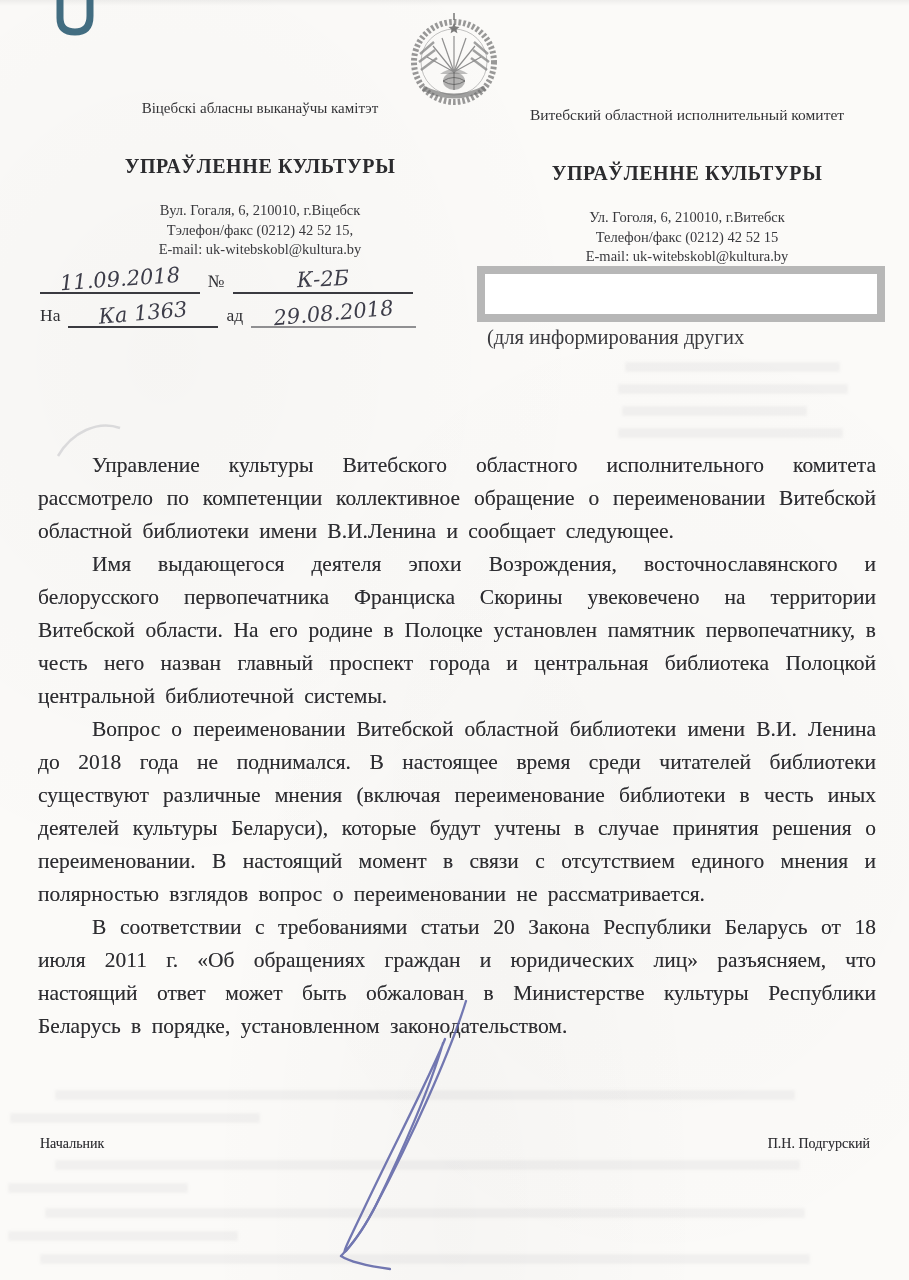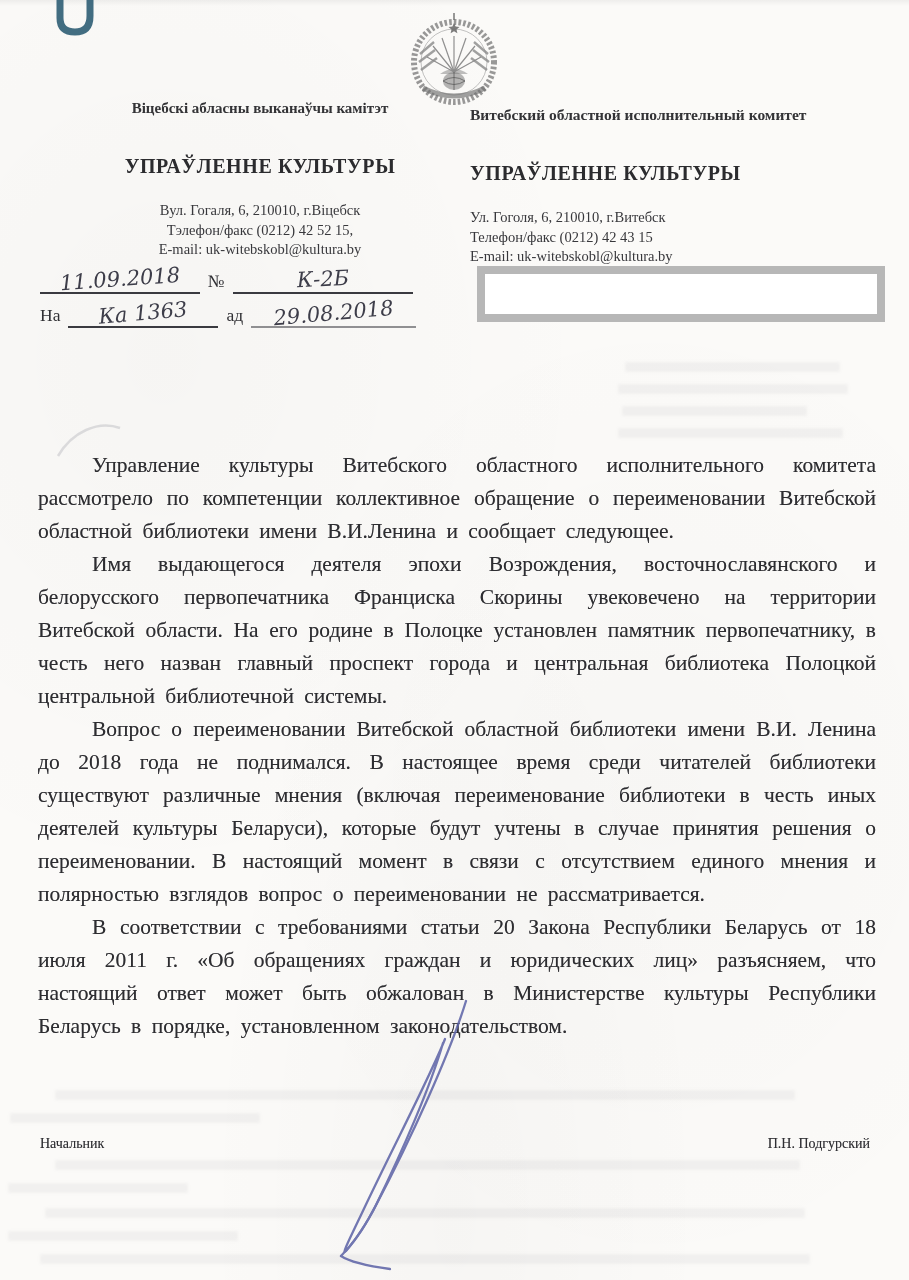--- a/index.html
+++ b/index.html
@@ -9,22 +9,22 @@
       radial-gradient(ellipse at 18% 28%, rgba(0,0,0,0.018), transparent 42%),
       radial-gradient(ellipse at 72% 62%, rgba(0,0,0,0.014), transparent 46%),
       radial-gradient(ellipse at 50% 95%, rgba(0,0,0,0.02), transparent 40%),
       #fbfaf8;
     font-family:"Liberation Serif", serif;color:#2e2e31;
   }
   .abs{position:absolute;}
   
   .emblem{left:404px;top:10px;width:100px;height:100px;}
   .hl{left:60px;top:100px;width:400px;text-align:center;}
-  .hr{left:470px;top:106px;width:410px;text-align:left;}
-  .committee{font-weight:bold;font-size:15px;color:#333336;}
+  .hr{left:482px;top:106px;width:410px;text-align:center;}
+  .committee{font-weight:normal;font-size:15px;color:#333336;}
   .hr .committee{font-size:15.5px;}
   .department{font-weight:bold;font-size:20px;letter-spacing:.6px;margin-top:38px;color:#2b2b2e;}
   .addr{margin-top:23px;font-size:14.5px;line-height:19.5px;color:#38383c;}
   .hr .addr{}
   
   .refblock{left:40px;top:262px;width:420px;font-size:17px;color:#333;}
   .refrow{display:flex;align-items:flex-end;}
   .hw-slot{border-bottom:2px solid #3a3a40;position:relative;height:30px;}
   .hw{font-family:"DejaVu Serif", serif;font-style:italic;font-size:21px;color:#3d3d49;
       position:absolute;bottom:1px;width:100%;text-align:center;white-space:nowrap;}
@@ -102,21 +102,21 @@
       <div>Тэлефон/факс (0212) 42 52 15,</div>
       <div>E-mail: uk-witebskobl@kultura.by</div>
     </div>
   </div>
 
   <div class="abs hr">
     <div class="committee">Витебский областной исполнительный комитет</div>
     <div class="department">УПРАЎЛЕННЕ КУЛЬТУРЫ</div>
     <div class="addr">
       <div>Ул. Гоголя, 6, 210010, г.Витебск</div>
-      <div>Телефон/факс (0212) 42 43 15</div>
+      <div>Телефон/факс (0212) 42 52 15</div>
       <div>E-mail: uk-witebskobl@kultura.by</div>
     </div>
   </div>
 
   <div class="abs refblock">
     <div class="refrow">
       <div class="hw-slot slot-date">
         <span class="hw rot-a">11.09.2018</span>
       </div>
       <span class="reflabel">№</span>
@@ -131,20 +131,21 @@
       </div>
       <span class="reflabel">ад</span>
       <div class="hw-slot slot-indate">
         <span class="hw rot-c">29.08.2018</span>
       </div>
     </div>
   </div>
 
   <div class="abs redaction"></div>
   <div class="abs addr-note">
+    <div>(для информирования других</div>
   </div>
 
 
   <svg class="abs flourish" viewBox="0 0 80 50">
     <path d="M8,44 C22,20 48,8 70,16" fill="none" stroke="rgba(120,120,132,0.22)" stroke-width="2.5"></path>
   </svg>
 
   <div class="abs bodytext">
     <p>Управление культуры Витебского областного исполнительного комитета рассмотрело по компетенции коллективное обращение о переименовании Витебской областной библиотеки имени В.И.Ленина и сообщает следующее.</p>
     <p>Имя выдающегося деятеля эпохи Возрождения, восточнославянского и белорусского первопечатника Франциска Скорины увековечено на территории Витебской области. На его родине в Полоцке установлен памятник первопечатнику, в честь него назван главный проспект города и центральная библиотека Полоцкой центральной библиотечной системы.</p>

